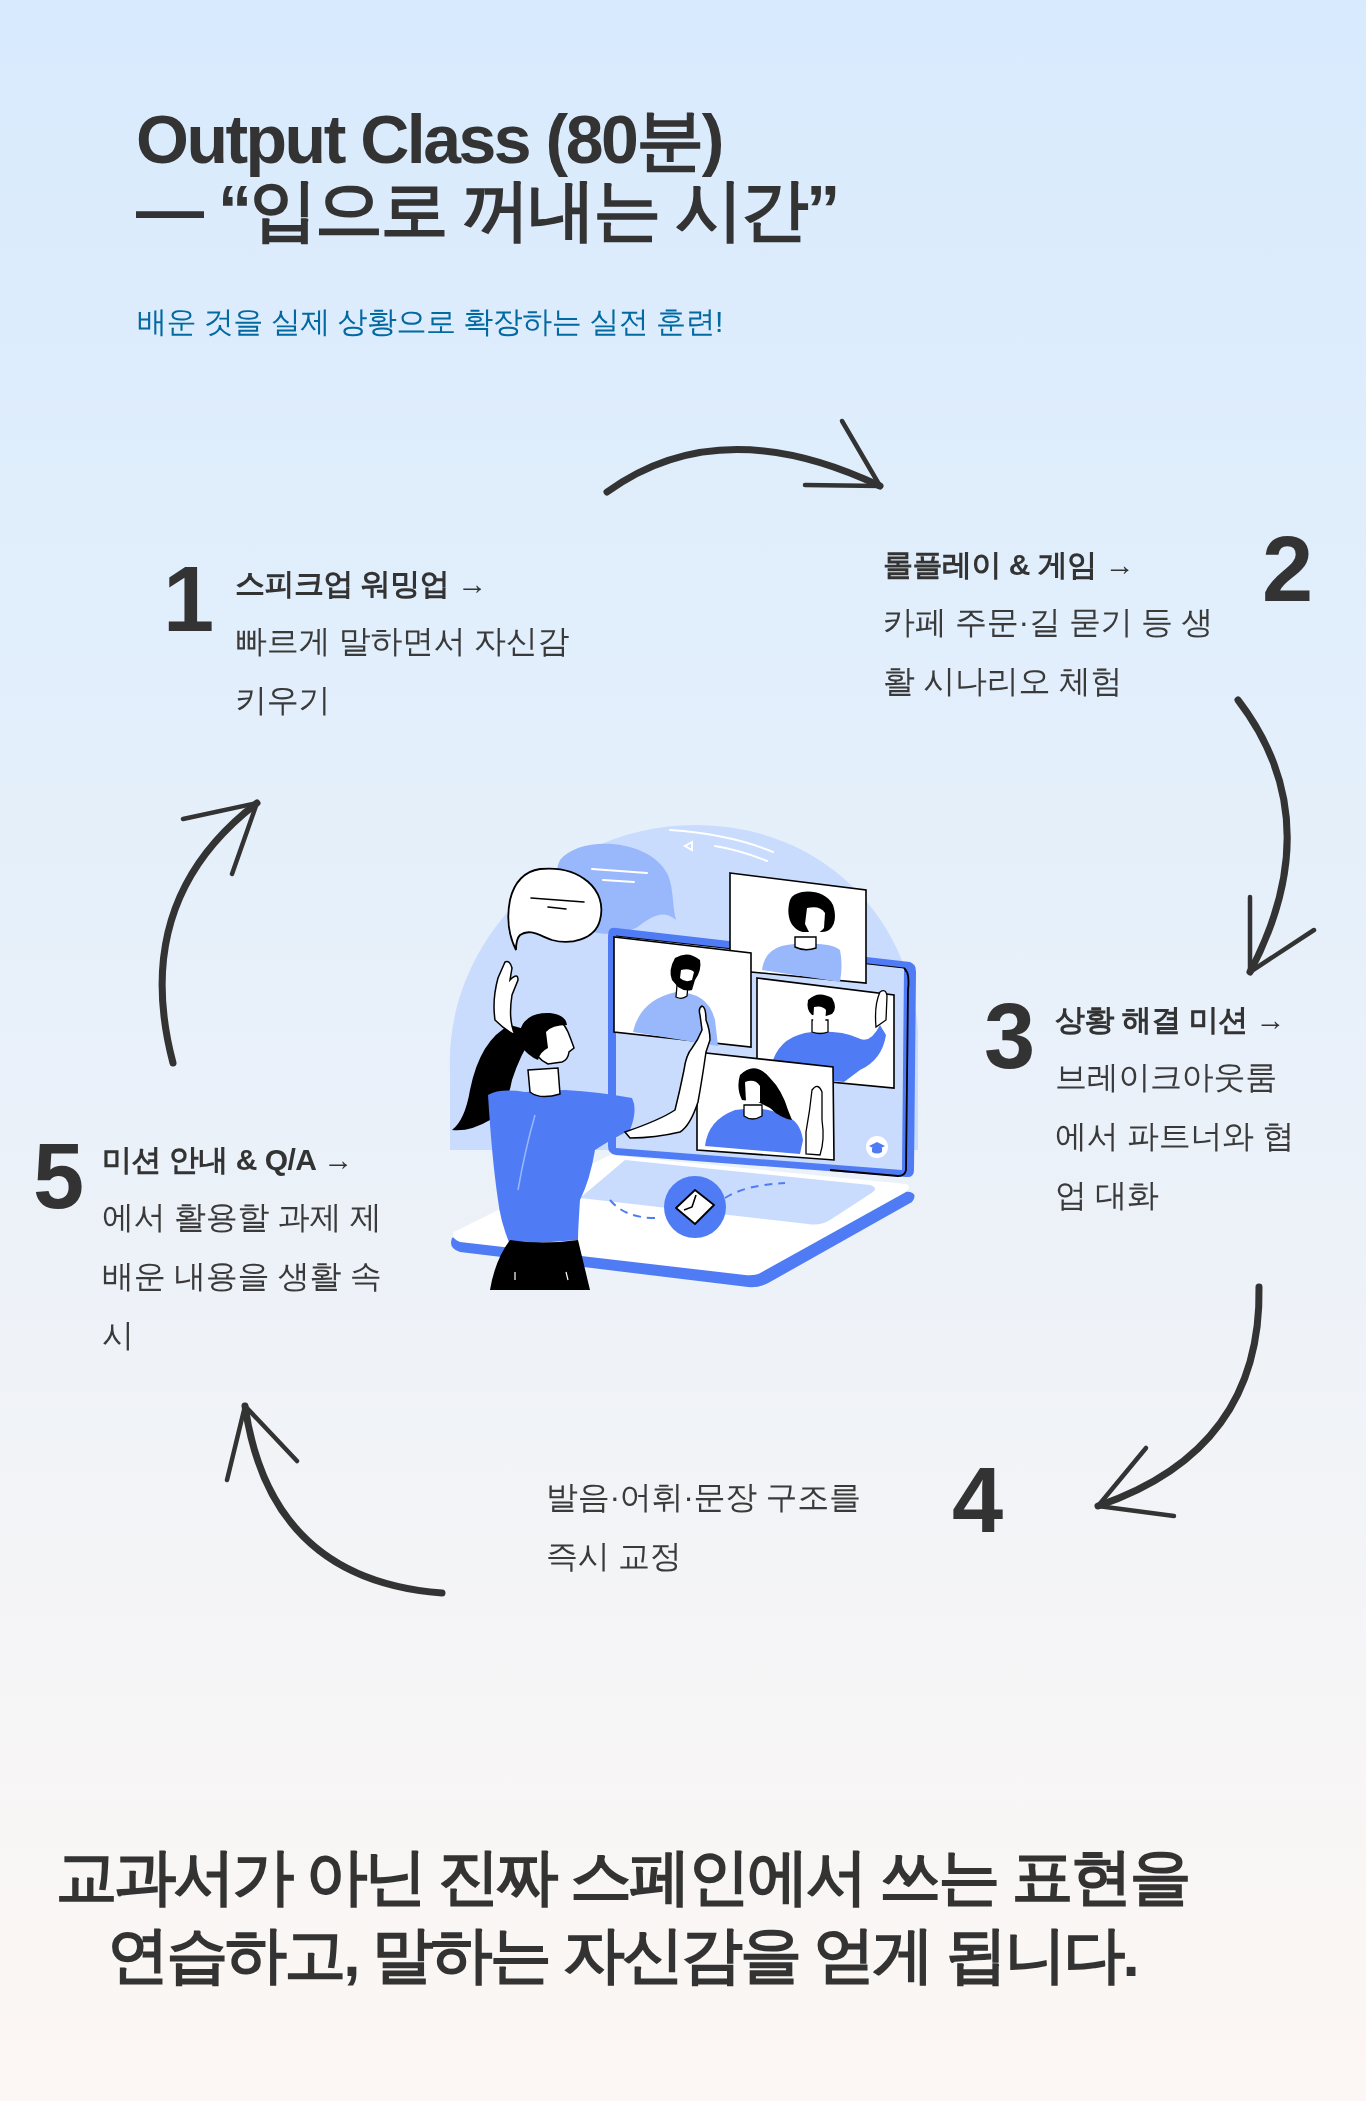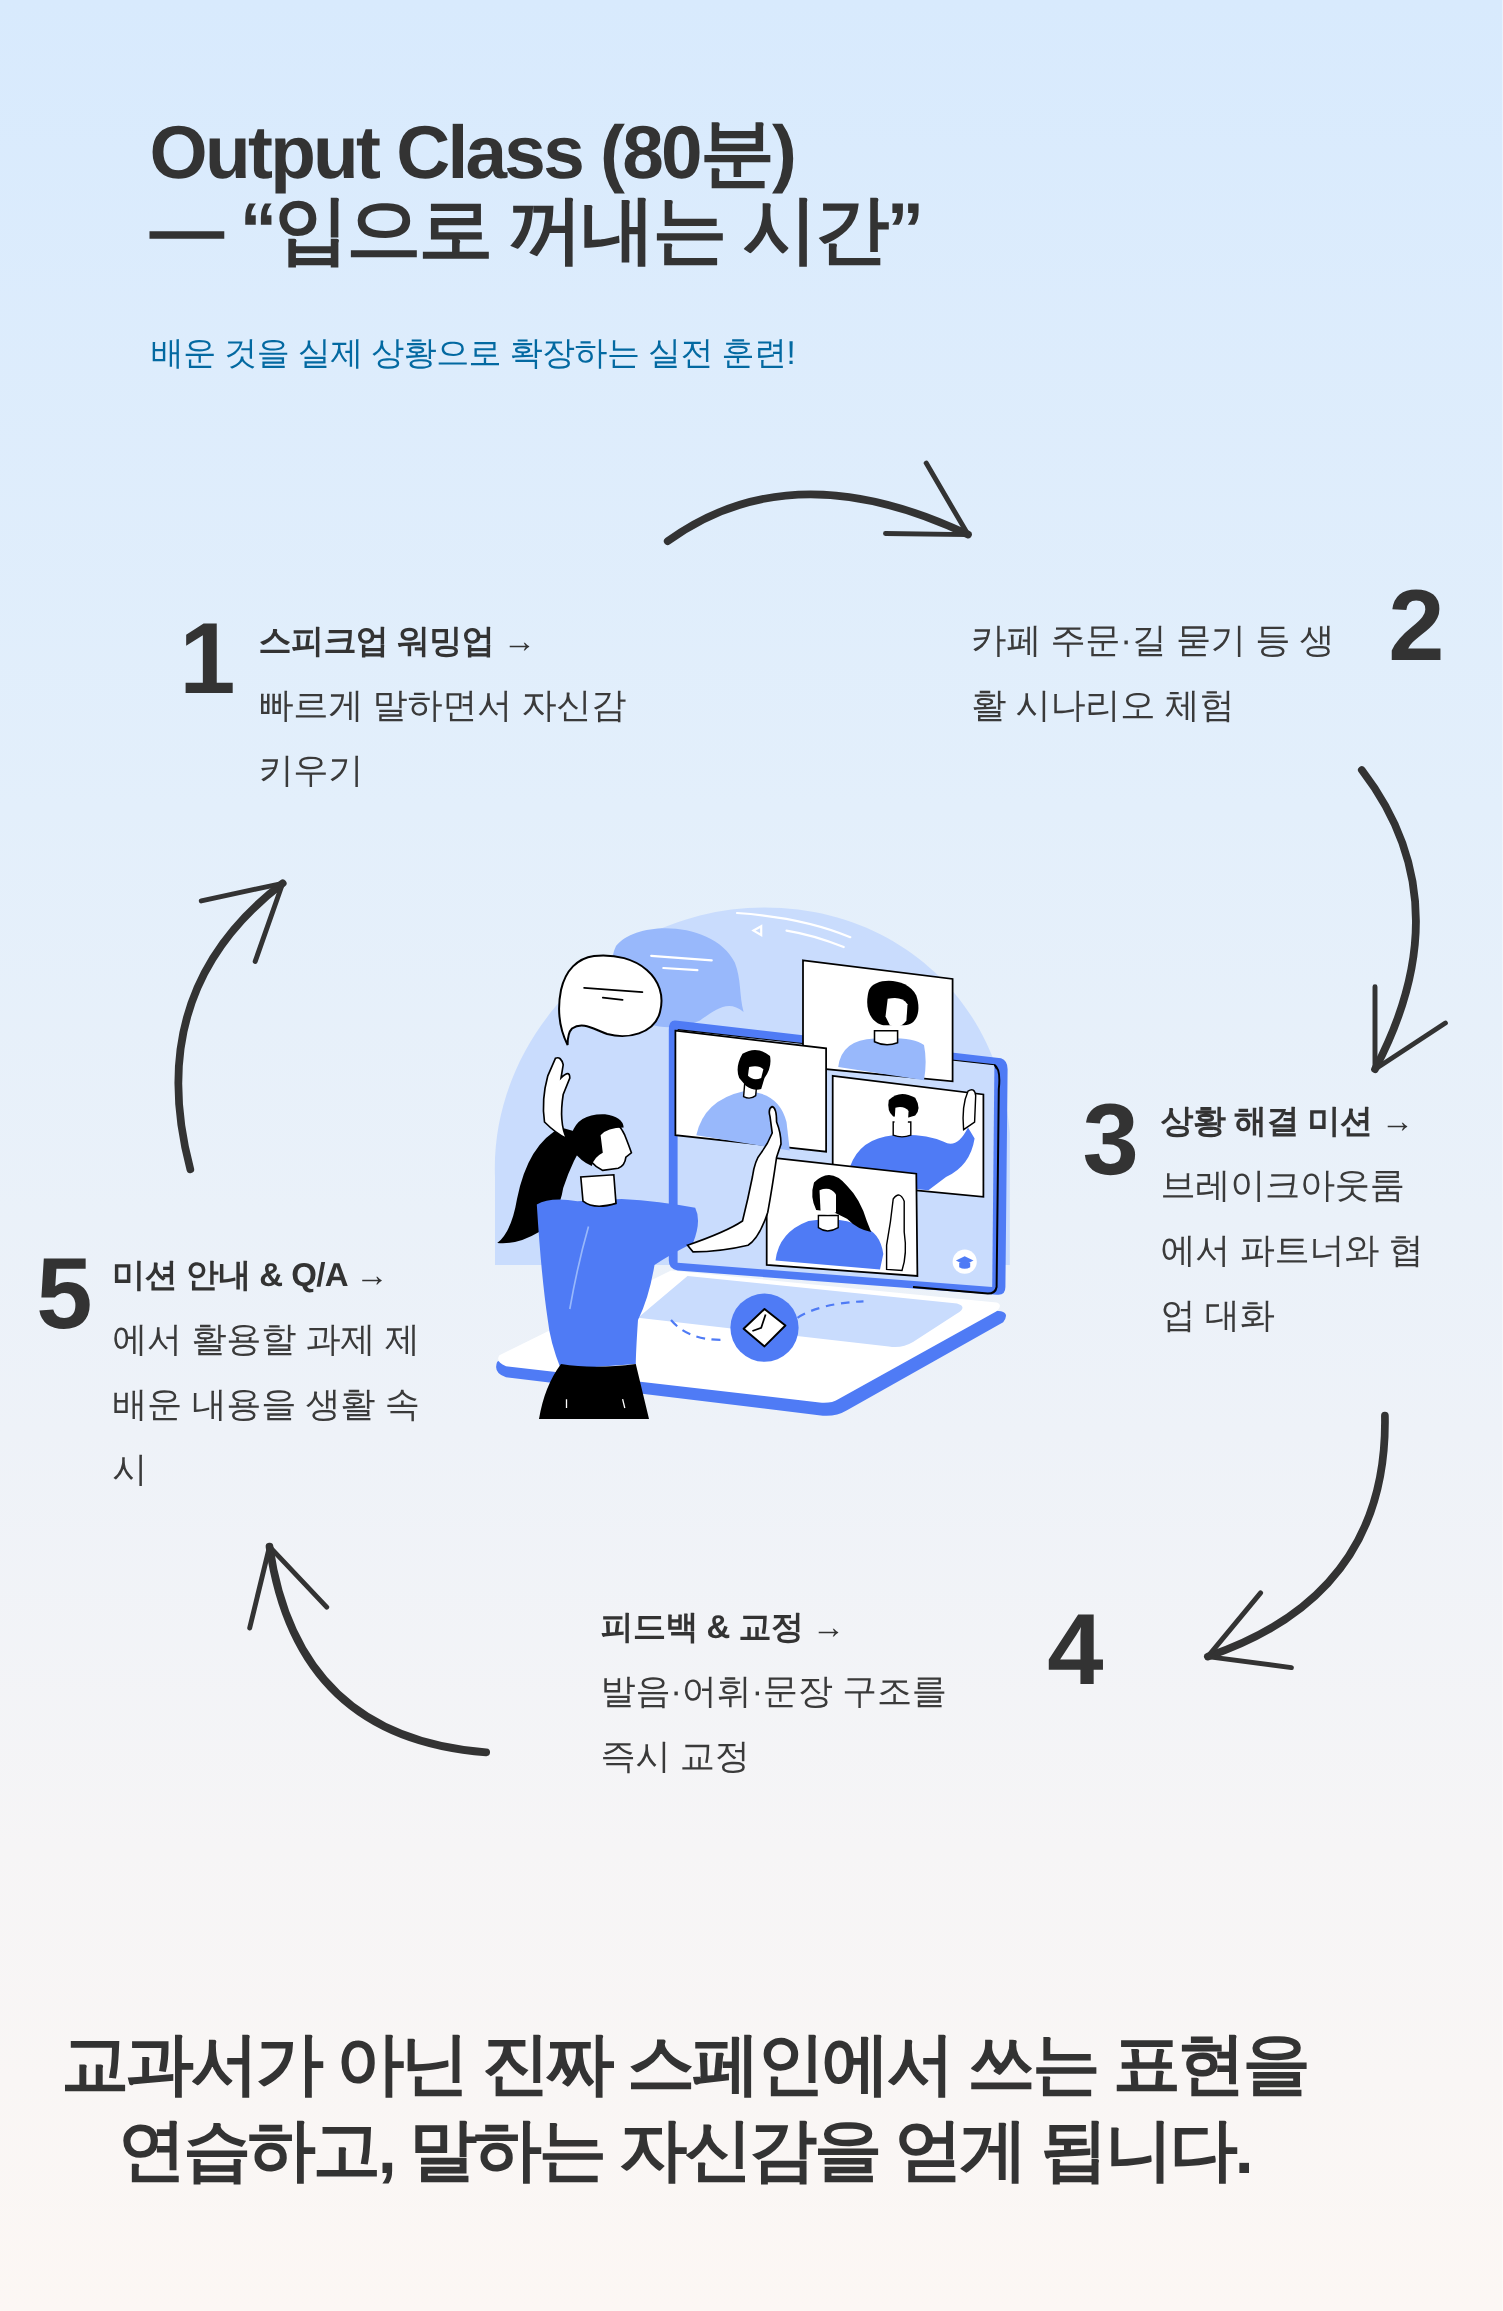--- a/index.html
+++ b/index.html
@@ -130,39 +130,39 @@
 <div class="step-num" style="left:163px; top:553px;">1</div>
 <div class="step" style="left:235px; top:564px;">
   <div class="step-title">스피크업 워밍업 →</div>
   <div class="step-desc">
     <span>빠르게 말하면서 자신감</span>
     <span>키우기</span>
   </div>
 </div>
 
 <div class="step" style="left:883px; top:545px;">
+  <div class="step-title">롤플레이 &amp; 게임 →</div>
   <div class="step-desc">
     <span>카페 주문·길 묻기 등 생</span>
     <span>활 시나리오 체험</span>
   </div>
 </div>
 <div class="step-num" style="left:1262px; top:523px;">2</div>
 
 <div class="step-num" style="left:984px; top:990px;">3</div>
 <div class="step" style="left:1055px; top:1000px;">
   <div class="step-title">상황 해결 미션 →</div>
   <div class="step-desc">
     <span>브레이크아웃룸</span>
     <span>에서 파트너와 협</span>
     <span>업 대화</span>
   </div>
 </div>
 
 <div class="step" style="left:546px; top:1460px;">
-  <div class="step-title">피드백 &amp; 교정 →</div>
   <div class="step-desc">
     <span>발음·어휘·문장 구조를</span>
     <span>즉시 교정</span>
   </div>
 </div>
 <div class="step-num" style="left:952px; top:1454px;">4</div>
 
 <div class="step-num" style="left:33px; top:1130px;">5</div>
 <div class="step" style="left:102px; top:1140px;">
   <div class="step-title">미션 안내 &amp; Q/A →</div>

